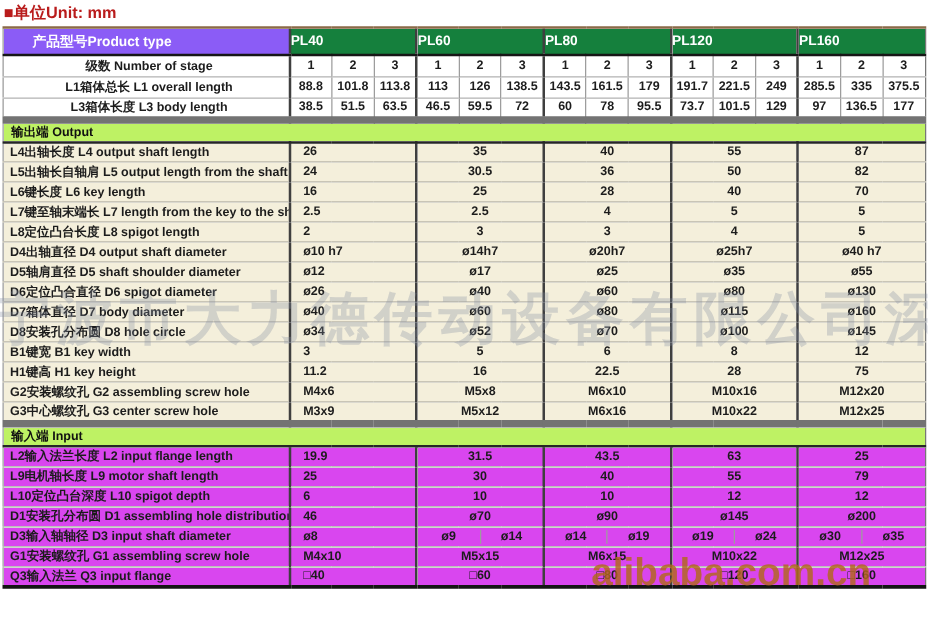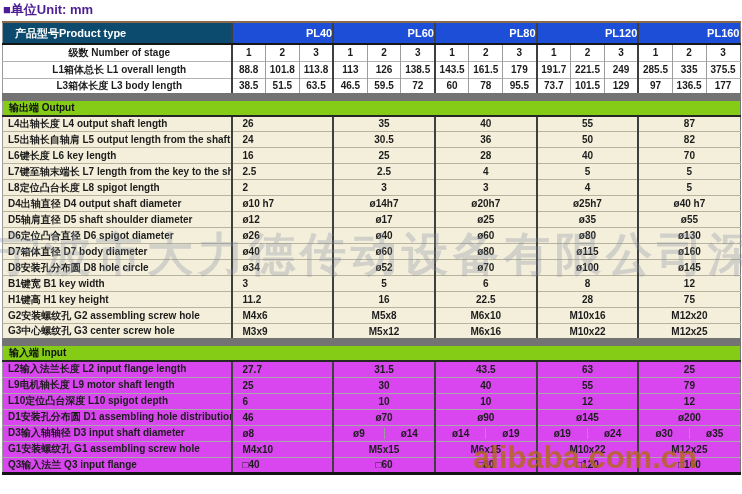--- a/index.html
+++ b/index.html
@@ -1,36 +1,36 @@
 <!DOCTYPE html>
 <html><head>
 <meta charset="utf-8">
 <style>
   html,body{margin:0;padding:0;}
   body{width:742px;height:494px;background:#ffffff;position:relative;overflow:hidden;
        font-family:"Liberation Sans","DejaVu Sans",sans-serif;}
-  .title{position:absolute;top:1px;left:3px;font-size:13px;font-weight:bold;color:#4c1d95;letter-spacing:0;}
+  .title{position:absolute;top:1px;left:3px;font-size:13px;font-weight:bold;color:#b91c1c;letter-spacing:0;}
   table{position:absolute;top:21px;left:2px;width:738px;border-collapse:collapse;table-layout:fixed;
         border-top:2px solid #3a2d1c;border-left:1px solid #9a9a9a;border-right:1px solid #777;}
   col.c-label{width:229px;}
   col.c-v{width:33.9px;}
   td,th{padding:0;font-size:10px;font-weight:bold;color:#1c1c1c;overflow:hidden;white-space:nowrap;}
   
-  tr.hdr th{height:20px;background:#1d4ed8;color:#ffffff;font-size:11px;text-align:right;
+  tr.hdr th{height:20px;background:#15803d;color:#ffffff;font-size:11px;text-align:left;
             border-bottom:2px solid #161616;border-top:2px solid #8a6a48;}
-  tr.hdr th.lh{background:#0c4a6e;text-align:left;padding-left:12px;}
+  tr.hdr th.lh{background:#8b5cf6;text-align:left;padding-left:23px;}
   
   td.lc{text-align:left;padding-left:5px;border-top:1px solid #b3b3b3;}
   tr.top{height:17px;}
   tr.top td{border-top:1px solid #b3b3b3;text-align:center;}
   td.sub{border-left:1px solid #9d9d9d;}
   .gs{border-left:2px solid #3f3f3f !important;}
   
-  tr.bar td{height:14px;background:#84cc16;text-align:left;padding-left:6px;font-size:10px;
-            border-top:8px solid #737373;border-bottom:2px solid #262626;color:#111;}
+  tr.bar td{height:14px;background:#bef264;text-align:left;padding-left:6px;font-size:10px;
+            border-top:6px solid #737373;border-bottom:2px solid #262626;color:#111;}
   
   tr.out{height:16px;}
   tr.out td{background:#f4efdb;border-top:1px solid #b8b39f;}
   
   tr.inp{height:16px;}
   tr.inp td{background:#d946ef;border-top:1px solid #a8a8a8;}
   td.gv{text-align:center;}
   td.first{text-align:left;padding-left:10px;}
   tr.last td{border-bottom:3px solid #141414;}
   
@@ -252,21 +252,21 @@
         <td class="gv gs" colspan="3">M10x22</td>
         <td class="gv gs" colspan="3">M12x25</td>
       </tr>
 
   <tr class="bar">
     <td colspan="16">输入端 Input</td>
   </tr>
 
   <tr class="inp">
         <td class="lc">L2输入法兰长度 L2 input flange length</td>
-        <td class="gv gs first" colspan="3">27.7</td>
+        <td class="gv gs first" colspan="3">19.9</td>
         <td class="gv gs" colspan="3">31.5</td>
         <td class="gv gs" colspan="3">43.5</td>
         <td class="gv gs" colspan="3">63</td>
         <td class="gv gs" colspan="3">25</td>
       </tr>
   <tr class="inp">
         <td class="lc">L9电机轴长度 L9 motor shaft length</td>
         <td class="gv gs first" colspan="3">25</td>
         <td class="gv gs" colspan="3">30</td>
         <td class="gv gs" colspan="3">40</td>

